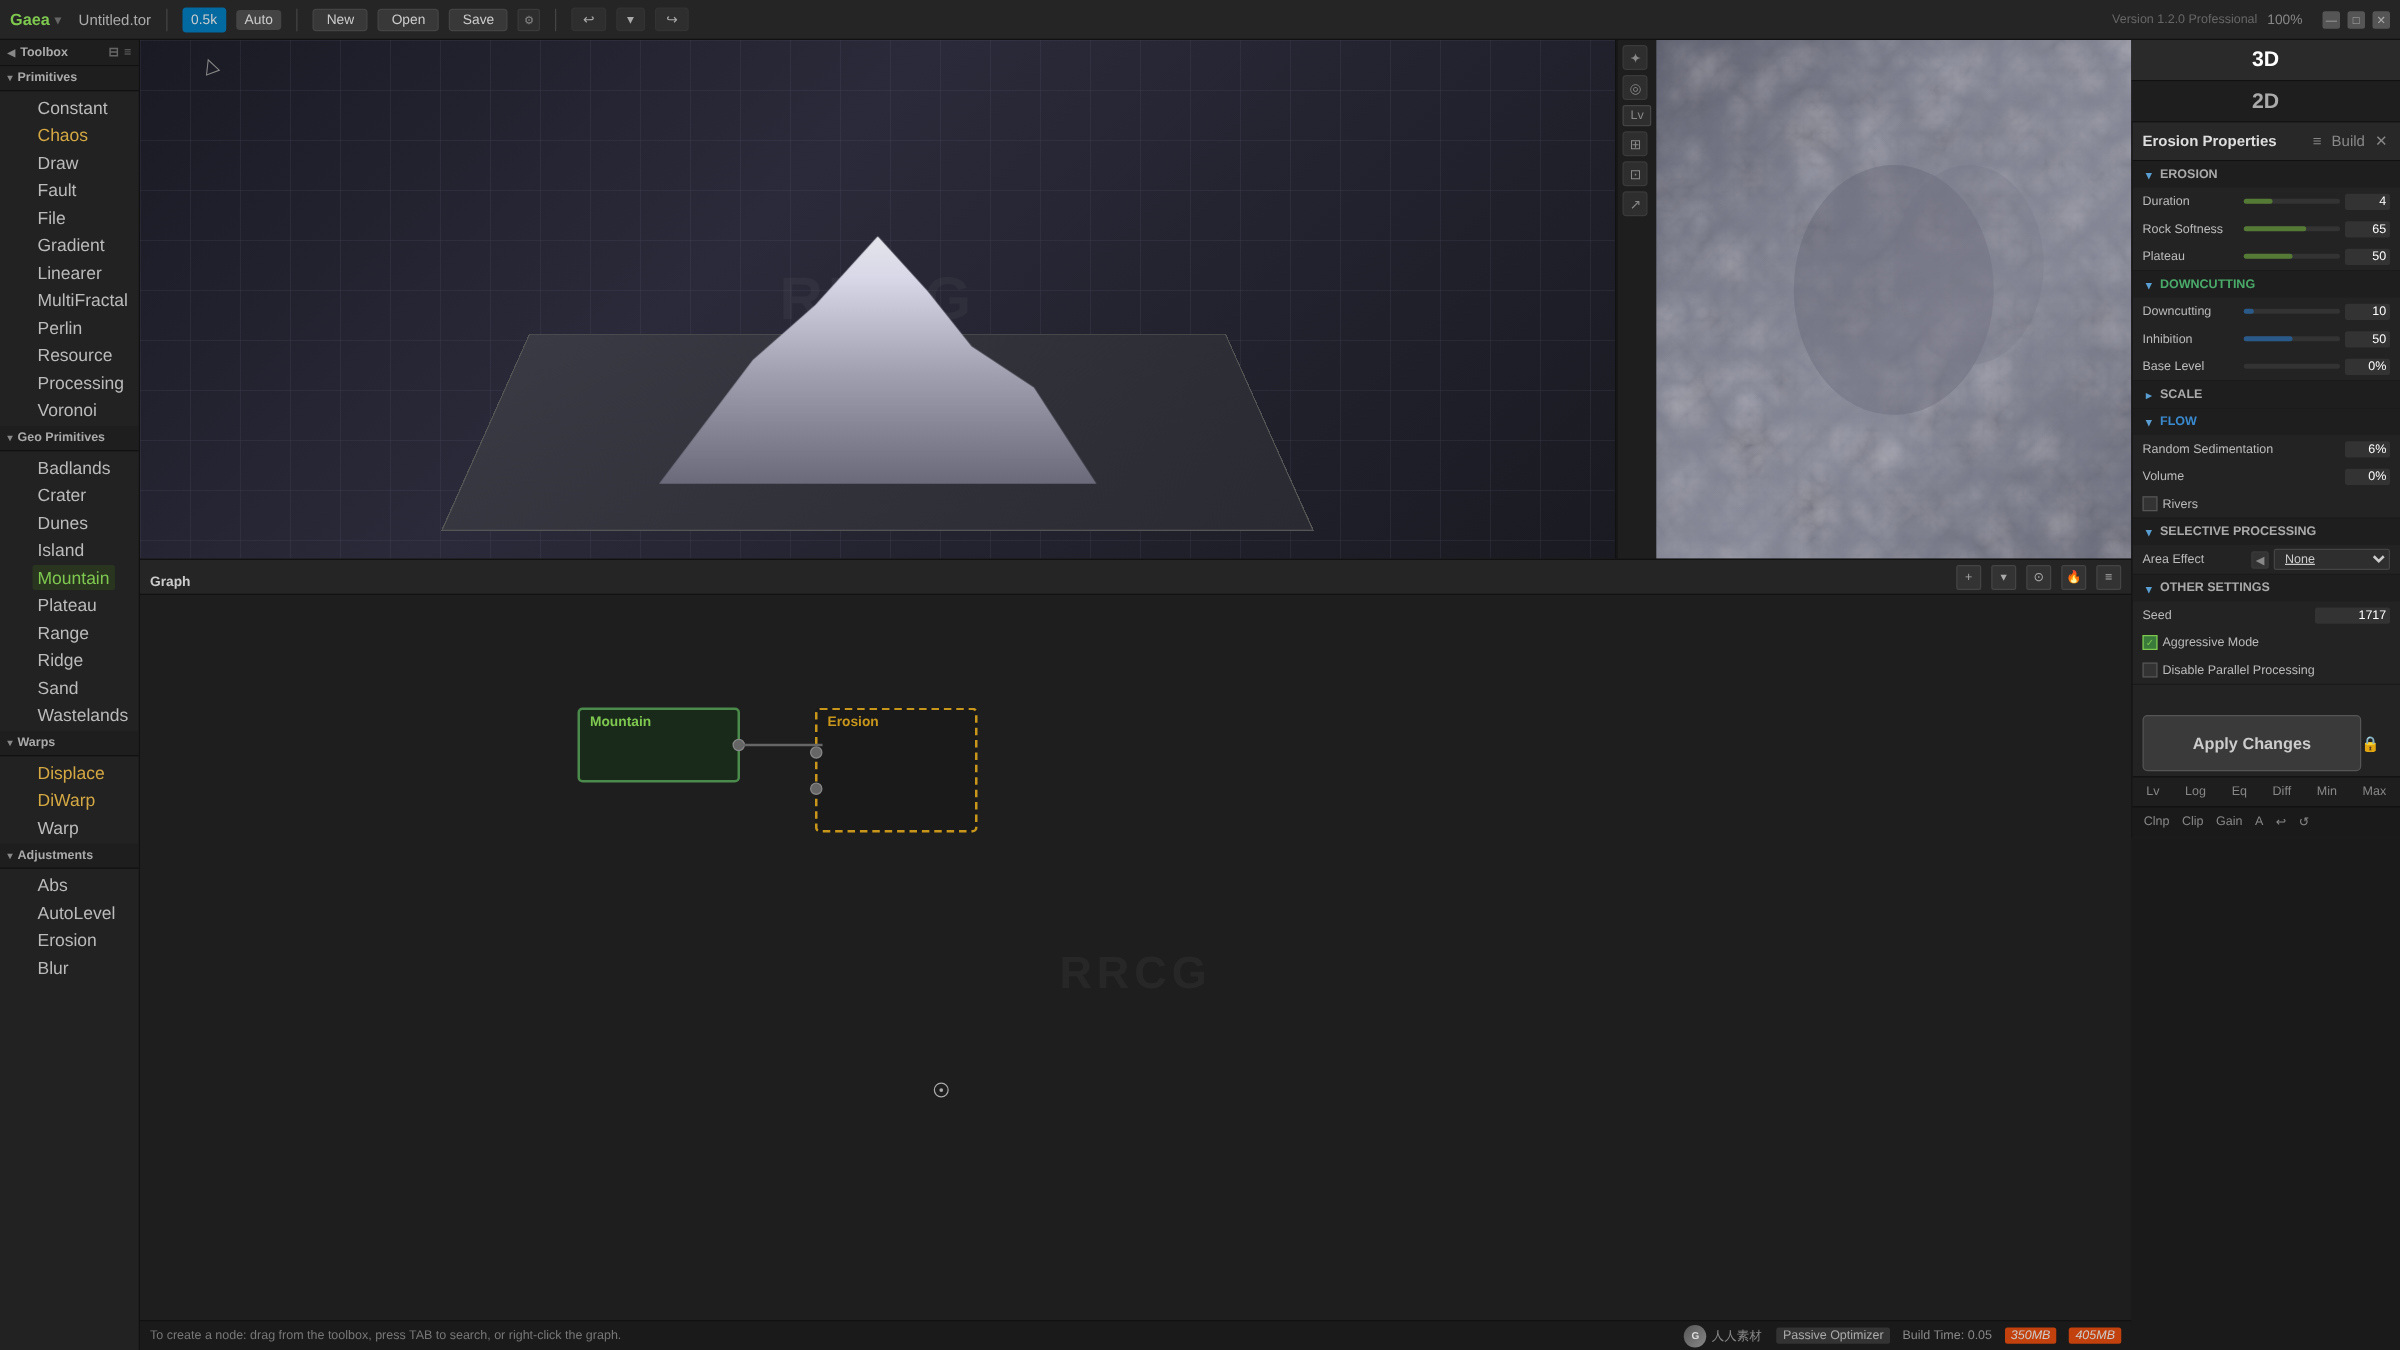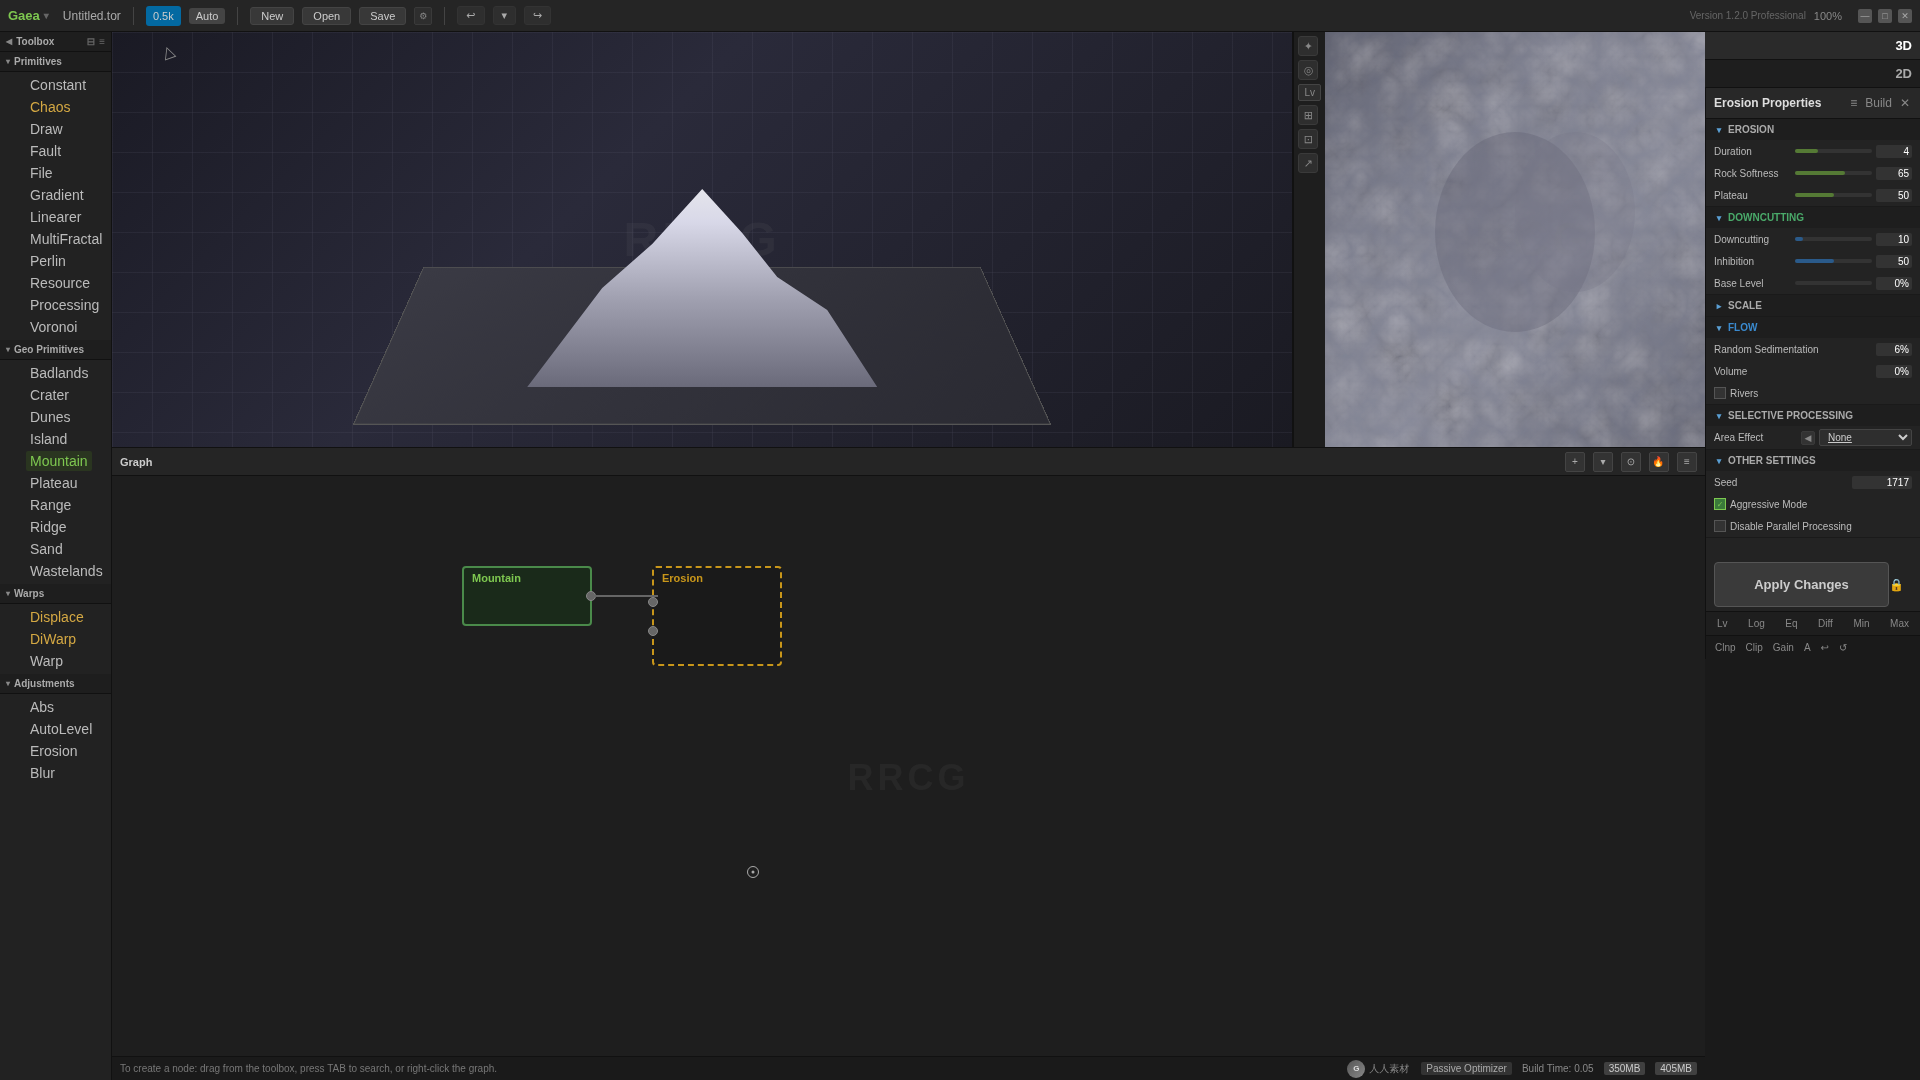--- a/index.html
+++ b/index.html
@@ -44,21 +44,21 @@
     .grid-overlay { position: absolute; inset: 0; background-image: linear-gradient(rgba(100,100,120,0.15) 1px, transparent 1px), linear-gradient(90deg, rgba(100,100,120,0.15) 1px, transparent 1px); background-size: 40px 40px; }
     .mountain-shape { position: absolute; bottom: 60px; left: 50%; transform: translateX(-50%); width: 500px; height: 220px; background: linear-gradient(to top, #6a6a7a 0%, #a0a0b0 40%, #d8d8e8 75%, #eeeeee 100%); clip-path: polygon(15% 100%, 30% 55%, 40% 35%, 50% 10%, 58% 30%, 65% 50%, 75% 65%, 85% 100%); filter: drop-shadow(0 0 20px rgba(0,0,0,0.5)); }
     .plate-shape { position: absolute; bottom: 20px; left: 50%; transform: translateX(-50%) perspective(400px) rotateX(30deg); width: 620px; height: 180px; background: linear-gradient(135deg, #3a3a44 0%, #2a2a32 100%); border: 1px solid #555; }
 
     
     #view2d .scene-bg2 { width: 100%; height: 100%; background: linear-gradient(135deg, #5a5a6a 0%, #8a8a9a 30%, #9a9aaa 60%, #6a6a7a 100%); position: relative; }
     .btw-btn { width: 18px; height: 18px; background: #2e2e2e; border-radius: 2px; border: 1px solid #3a3a3a; cursor: pointer; display: flex; align-items: center; justify-content: center; color: #888; font-size: 9px; }
 
     
     #graph-area { flex: 1; background: #1e1e1e; position: relative; border-top: 1px solid #111; overflow: hidden; }
-    #graph-toolbar { display: flex; align-items: center; padding: 3px 8px; background: #252525; border-bottom: 1px solid #111; gap: 8px; height: 28px; }
+    #graph-toolbar { display: flex; align-items: flex-end; padding: 3px 8px; background: #252525; border-bottom: 1px solid #111; gap: 8px; height: 28px; }
     #graph-toolbar .graph-title { color: #ccc; font-size: 11px; font-weight: bold; }
     #graph-toolbar .spacer { flex: 1; }
     .graph-tool-btn { width: 20px; height: 20px; background: #333; border-radius: 2px; border: 1px solid #444; cursor: pointer; display: flex; align-items: center; justify-content: center; color: #aaa; font-size: 10px; }
 
     
     #graph-canvas { position: relative; width: 100%; height: calc(100% - 28px); }
     .node { position: absolute; border-radius: 4px; cursor: pointer; font-size: 11px; }
     .node-mountain { left: 350px; top: 90px; width: 130px; height: 60px; background: #1a2a1a; border: 2px solid #4a8a4a; }
     .node-erosion { left: 540px; top: 90px; width: 130px; height: 100px; background: #1a1a1a; border: 2px dashed #c8961a; }
     .node-title { padding: 4px 8px; font-size: 11px; font-weight: bold; }
@@ -72,28 +72,28 @@
     .conn-line { position: absolute; top: 119px; left: 478px; width: 68px; height: 2px; background: #666; z-index: 1; }
 
     
     #statusbar { position: absolute; bottom: 0; left: 0; right: 0; height: 24px; background: #1a1a1a; border-top: 1px solid #111; display: flex; align-items: center; padding: 0 8px; font-size: 10px; color: #777; gap: 12px; }
     #statusbar .status-msg { flex: 1; }
     .status-logo { display: flex; align-items: center; gap: 4px; }
     .logo-circle { width: 18px; height: 18px; border-radius: 50%; background: linear-gradient(135deg, #555 0%, #888 100%); display: flex; align-items: center; justify-content: center; font-size: 8px; color: #ddd; font-weight: bold; }
     .status-right { display: flex; gap: 10px; align-items: center; }
     .status-passive { background: #333; border-radius: 2px; padding: 1px 5px; color: #aaa; }
     .status-build { color: #888; }
-    .status-mem { background: #404040; border-radius: 2px; padding: 1px 5px; color: #ccc; }
+    .status-mem { background: #c2410c; border-radius: 2px; padding: 1px 5px; color: #ccc; font-style: italic; }
 
     
     #right-panel { width: 215px; background: #232323; border-left: 1px solid #111; display: flex; flex-direction: column; overflow-y: auto; }
 
     
     .view-mode-btns { display: flex; flex-direction: column; background: #1e1e1e; }
-    .view-mode-btn { padding: 6px 8px; text-align: right; cursor: pointer; font-size: 13px; font-weight: bold; color: #aaa; border-bottom: 1px solid #111; }
+    .view-mode-btn { padding: 6px 8px; text-align: center; cursor: pointer; font-size: 17px; font-weight: bold; color: #aaa; border-bottom: 1px solid #111; }
     .view-mode-btn.active { background: #2a2a2a; color: #fff; }
 
     
     #rp-header { display: flex; align-items: center; padding: 6px 8px; background: #282828; border-bottom: 1px solid #111; gap: 4px; }
     #rp-header .rp-title { flex: 1; color: #ddd; font-size: 12px; font-weight: bold; }
     .rp-btn { cursor: pointer; color: #888; font-size: 12px; padding: 2px; }
 
     
     .prop-section { border-bottom: 1px solid #1a1a1a; }
     .prop-section-header { display: flex; align-items: center; padding: 5px 8px; background: #1e1e1e; cursor: pointer; color: #aaa; font-size: 10px; font-weight: bold; gap: 4px; }

